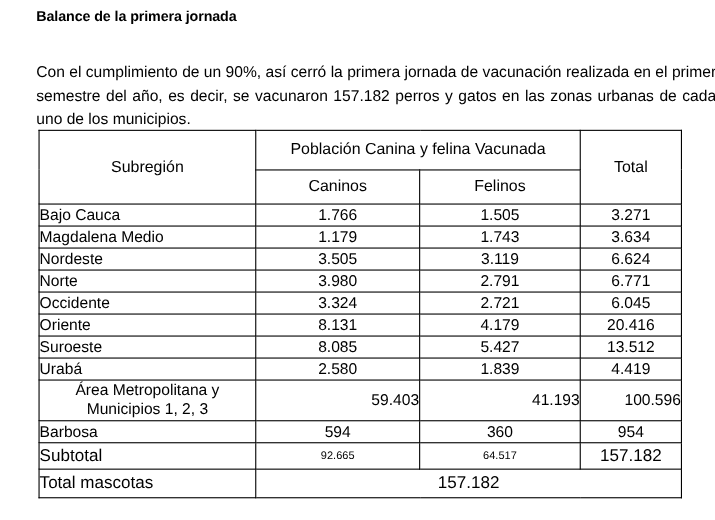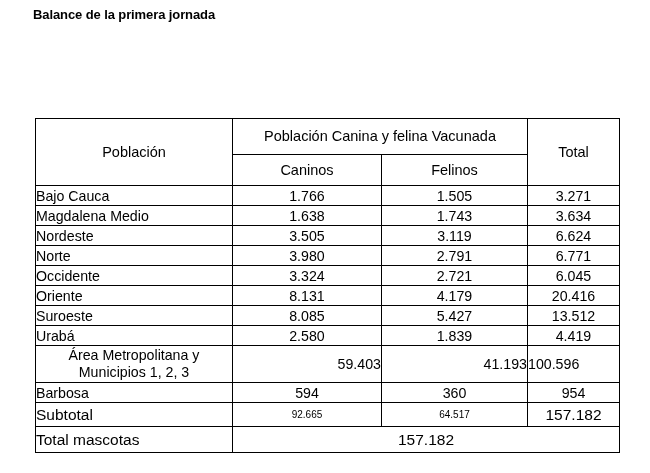--- a/index.html
+++ b/index.html
@@ -109,21 +109,21 @@
     font-size: 14.2px;
     line-height: 17px;
     white-space: pre-line;
   }
   .r-num-tall {
     text-align: right;
     height: 36px;
     font-size: 14.2px;
   }
   .r-num-tall-bottom {
-    text-align: left;
+    text-align: right;
     height: 36px;
     font-size: 14.2px;
     vertical-align: bottom;
     padding-bottom: 1px;
   }
 
   
   .r-sub-label {
     text-align: left;
     padding-left: 4px;
@@ -160,50 +160,51 @@
     font-size: 15.5px;
   }
 </style>
 </head>
 <body>
 
 <div class="page">
 
   <div class="doc-title">Balance de la primera jornada</div>
 
+  <p class="intro-paragraph">Con el cumplimiento de un 90%, así cerró la primera jornada de vacunación realizada en el primer semestre del año, es decir, se vacunaron 157.182 perros y gatos en las zonas urbanas de cada uno de los municipios.</p>
 
   <table class="vac-table">
     <colgroup>
       <col class="c-sub">
         <col class="c-can">
         <col class="c-fel">
         <col class="c-tot">
     </colgroup>
     <thead>
       <tr>
-        <th class="hdr hdr-subregion" rowspan="2">Población</th>
+        <th class="hdr hdr-subregion" rowspan="2">Subregión</th>
         <th class="hdr hdr-group" colspan="2">Población Canina y felina Vacunada</th>
         <th class="hdr hdr-total" rowspan="2">Total</th>
       </tr>
       <tr>
         <th class="hdr hdr-sub">Caninos</th>
         <th class="hdr hdr-sub">Felinos</th>
       </tr>
     </thead>
     <tbody>
 
       <tr>
         <td class="r-label">Bajo Cauca</td>
         <td class="r-num">1.766</td>
         <td class="r-num">1.505</td>
         <td class="r-num">3.271</td>
       </tr>
       <tr>
         <td class="r-label">Magdalena Medio</td>
-        <td class="r-num">1.638</td>
+        <td class="r-num">1.179</td>
         <td class="r-num">1.743</td>
         <td class="r-num">3.634</td>
       </tr>
       <tr>
         <td class="r-label">Nordeste</td>
         <td class="r-num">3.505</td>
         <td class="r-num">3.119</td>
         <td class="r-num">6.624</td>
       </tr>
       <tr>

